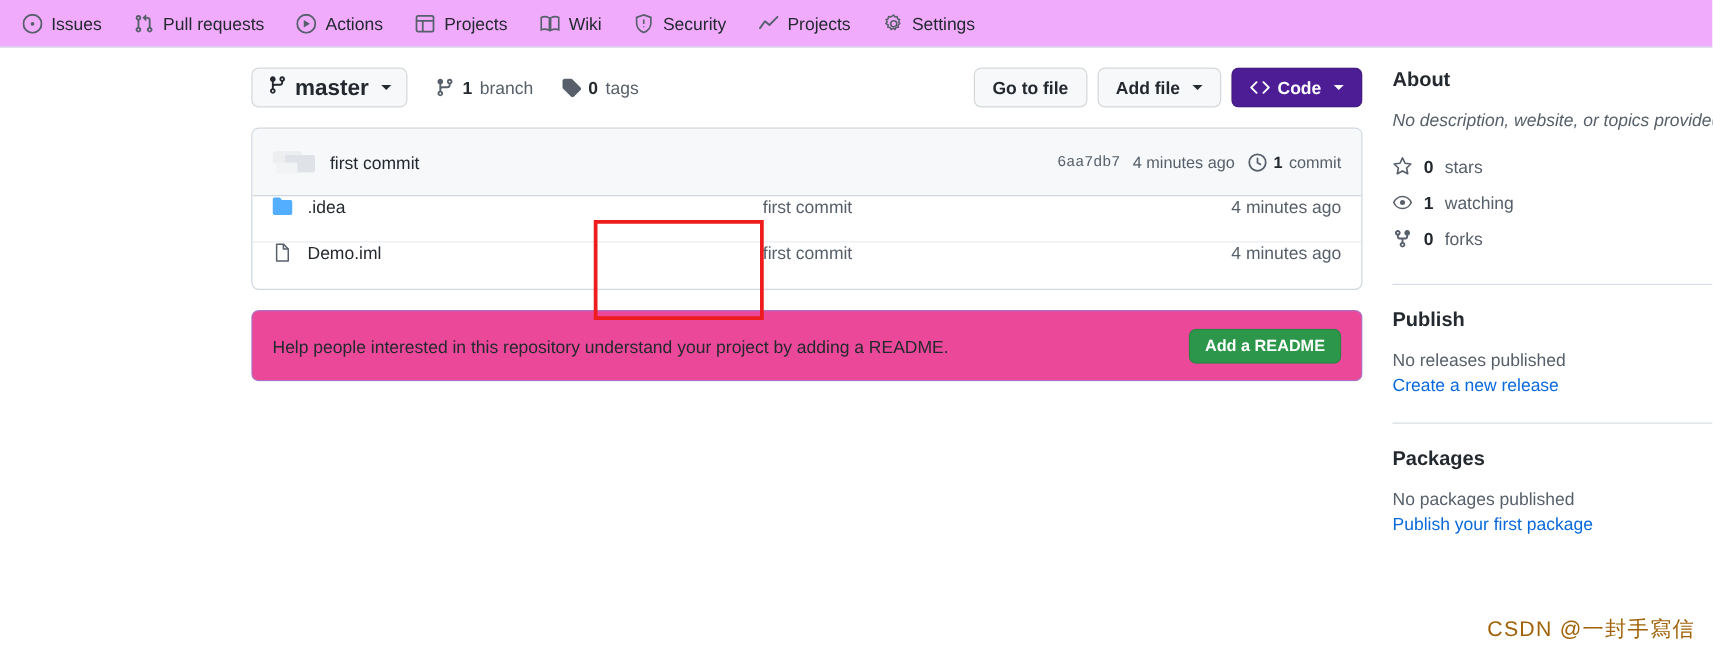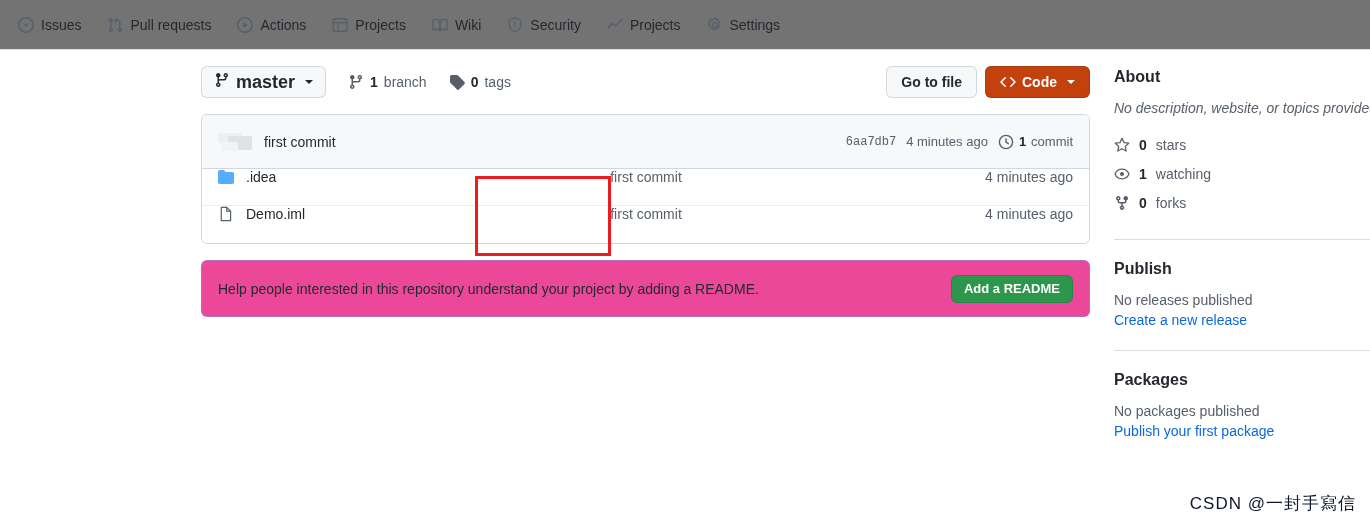--- a/index.html
+++ b/index.html
@@ -10,22 +10,22 @@
     background: #ffffff;
     font-family: "Liberation Sans", sans-serif;
     font-size: 14px;
     color: #24292f;
     overflow: hidden;
     position: relative;
   }
 
   
   #repo-nav {
-    height: 50px;
-    background: #737373;
+    height: 38px;
+    background: #f0abfc;
     border-bottom: 1px solid #d8dee4;
     display: flex;
     align-items: center;
     padding-left: 8px;
   }
   .nav-item {
     display: flex;
     align-items: center;
     gap: 7px;
     padding: 6px 10px;
@@ -112,21 +112,21 @@
     background: #f6f8fa;
     border: 1px solid rgba(27,31,36,0.15);
     border-radius: 6px;
     font-size: 14px;
     font-weight: 600;
     color: #24292f;
     cursor: pointer;
     white-space: nowrap;
   }
   .btn-green {
-    background: #c2410c;
+    background: #4c1d95;
     border: 1px solid rgba(27,31,36,0.15);
     color: #ffffff;
   }
   .btn-green .ico { color: #ffffff; display: flex; }
 
   
   #file-box {
     border: 1px solid #d0d7de;
     border-radius: 6px;
     overflow: hidden;
@@ -270,21 +270,21 @@
   }
   .side-sub { font-size: 14px; color: #57606a; margin-bottom: 4px; }
   .side-link { font-size: 14px; color: #0969da; cursor: pointer; }
 
   
   #watermark {
     position: absolute;
     right: 14px;
     bottom: 8px;
     font-size: 17px;
-    color: #0f172a;
+    color: #a16207;
     letter-spacing: 1px;
     margin-left: 40px;
   }
 </style>
 </head>
 <body>
 
 <div id="repo-nav">
 
   <div class="nav-item">
@@ -400,20 +400,24 @@
               <path d="M2.5 7.775V2.75a.25.25 0 01.25-.25h5.025a.25.25 0 01.177.073l6.25 6.25a.25.25 0 010 .354l-5.025 5.025a.25.25 0 01-.354 0l-6.25-6.25a.25.25 0 01-.073-.177zm-1.5 0V2.75C1 1.784 1.784 1 2.75 1h5.025c.464 0 .91.184 1.238.513l6.25 6.25a1.75 1.75 0 010 2.474l-5.026 5.026a1.75 1.75 0 01-2.474 0l-6.25-6.25A1.75 1.75 0 011 7.775zM6 5a1 1 0 100 2 1 1 0 000-2z"></path>
             </svg>
         </span>
         <b>0</b>
         <span>tags</span>
       </div>
 
       <div id="branch-actions">
         <div class="btn">
           <span>Go to file</span>
+        </div>
+        <div class="btn">
+          <span>Add file</span>
+          <span class="caret"></span>
         </div>
         <div class="btn btn-green">
           <span class="ico">
             <svg width="16" height="16" viewBox="0 0 16 16" fill="currentColor">
                 <path d="M4.72 3.22a.75.75 0 011.06 1.06L2.06 8l3.72 3.72a.75.75 0 11-1.06 1.06L.47 8.53a.75.75 0 010-1.06l4.25-4.25zm6.56 0a.75.75 0 10-1.06 1.06L13.94 8l-3.72 3.72a.75.75 0 101.06 1.06l4.25-4.25a.75.75 0 000-1.06l-4.25-4.25z"></path>
               </svg>
           </span>
           <span>Code</span>
           <span class="caret"></span>
         </div>

